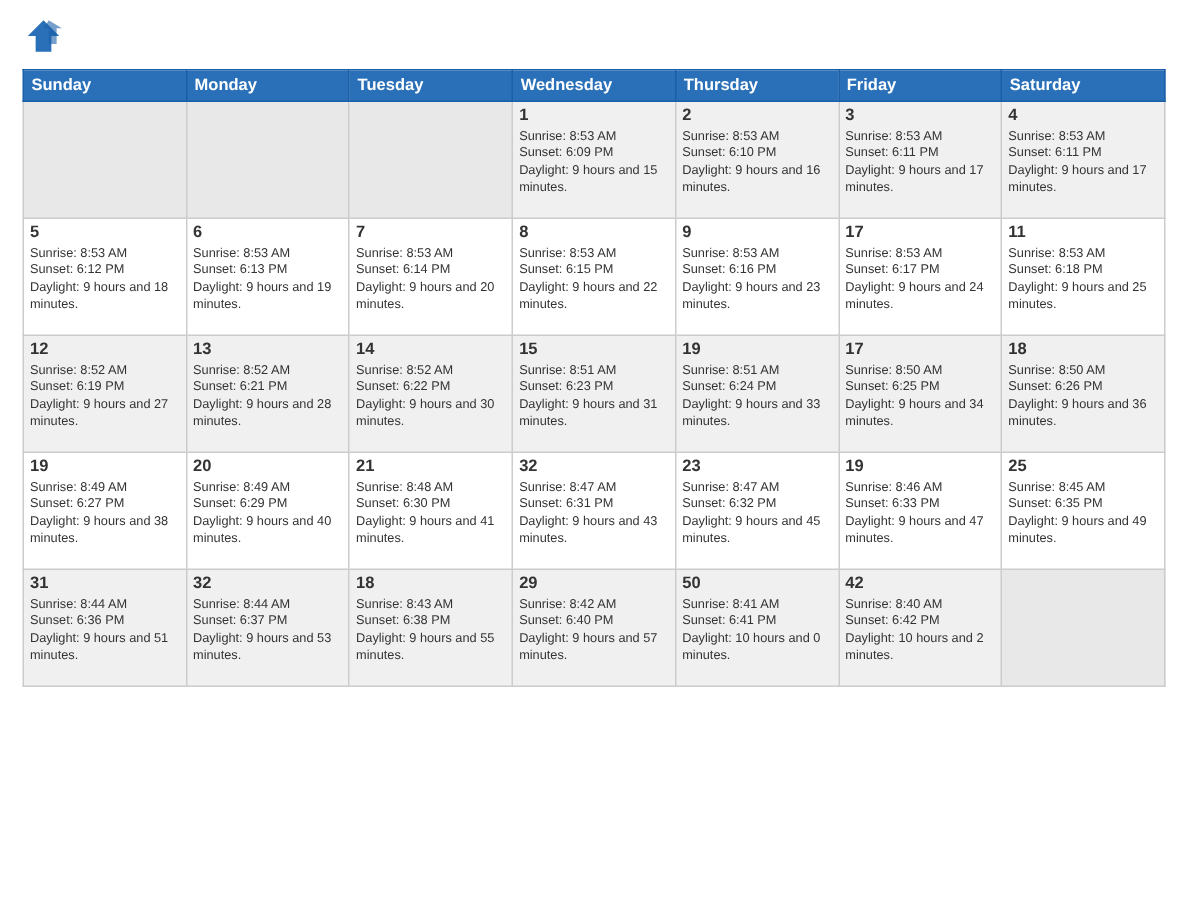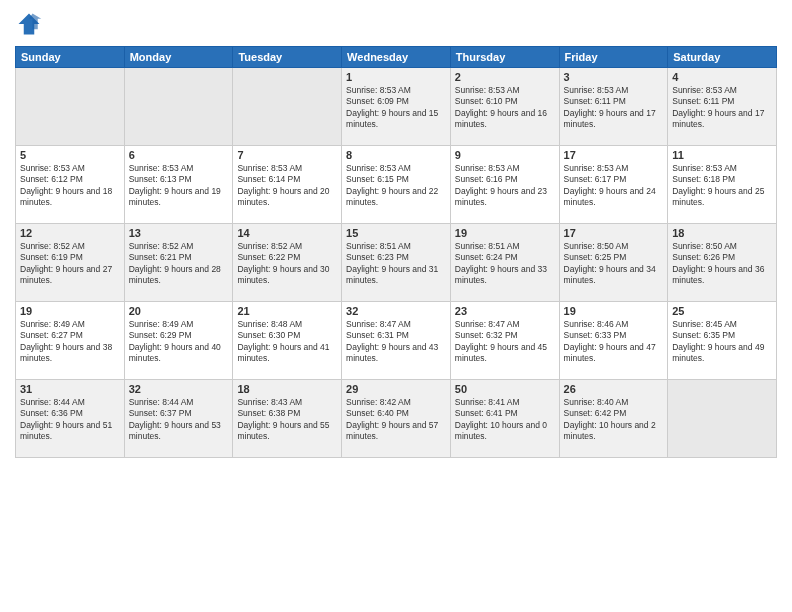--- a/index.html
+++ b/index.html
@@ -263,20 +263,20 @@
           </td>
           <td>
             <span class="day-num">29</span>
             <div class="day-info">Sunrise: 8:42 AM<br>Sunset: 6:40 PM<br>Daylight: 9 hours and 57 minutes.</div>
           </td>
           <td>
             <span class="day-num">50</span>
             <div class="day-info">Sunrise: 8:41 AM<br>Sunset: 6:41 PM<br>Daylight: 10 hours and 0 minutes.</div>
           </td>
           <td>
-            <span class="day-num">26</span>
+            <span class="day-num">42</span>
             <div class="day-info">Sunrise: 8:40 AM<br>Sunset: 6:42 PM<br>Daylight: 10 hours and 2 minutes.</div>
           </td>
           <td class="empty"></td>
         </tr>
       </tbody>
   </table>
 </div>
 
 </body></html>

